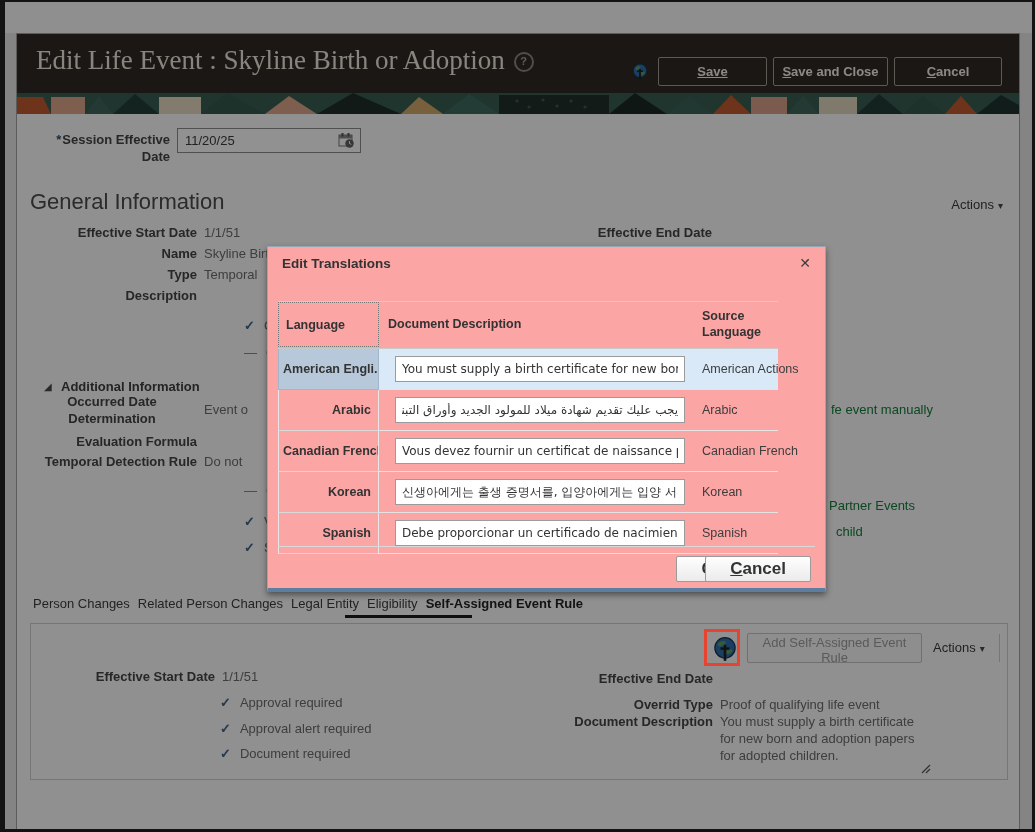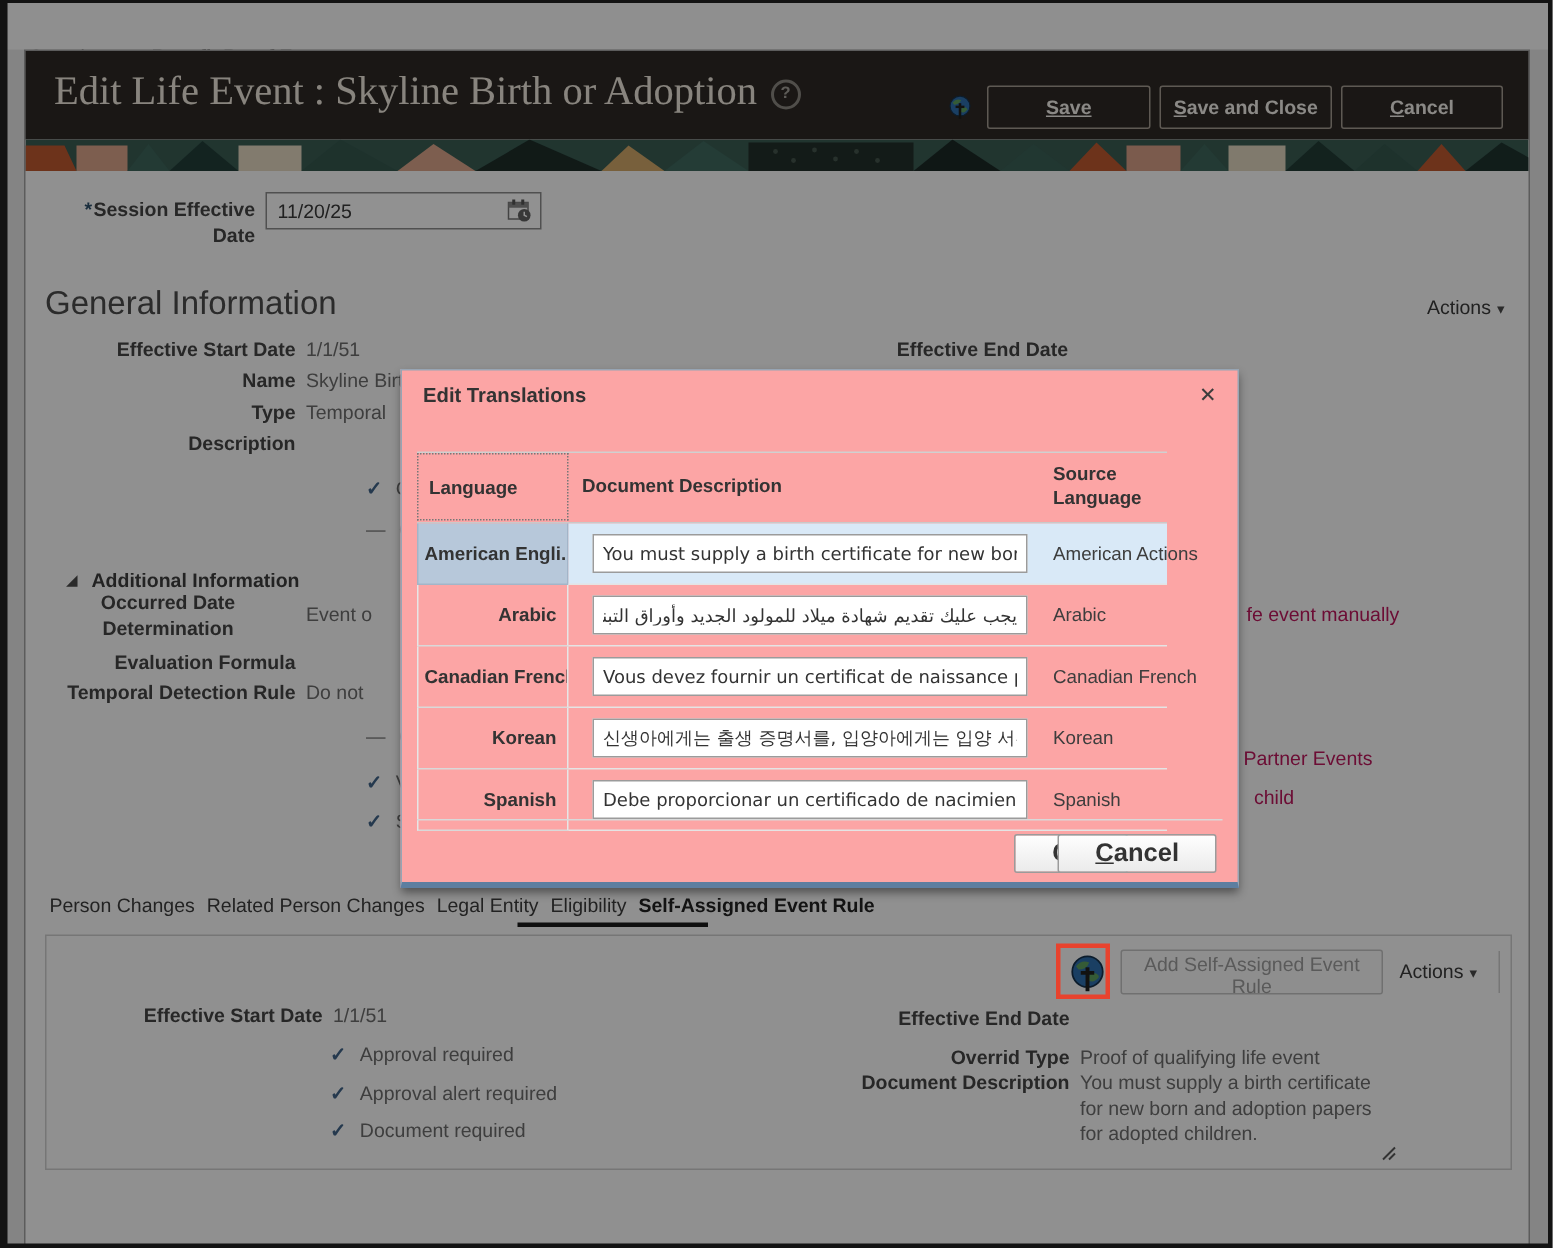--- a/index.html
+++ b/index.html
@@ -70,21 +70,21 @@
   .cell-rest{position:absolute;left:101px;top:0;width:399px;height:41px;border-bottom:1px solid #e4e4e4;box-sizing:border-box;}
   .trow.selected .cell-lang{background:#b7c8da;border-color:#a3b5c8;}
   .trow.selected .cell-rest{background:#d9e9f7;}
   .row-input{position:absolute;left:16px;top:7px;width:290px;height:26px;border:1px solid #9b9b9b;background:#fff;
              font-family:"DejaVu Sans","Liberation Sans",sans-serif;font-size:12px;color:#333;padding:0 6px;box-sizing:border-box;}
   .src-val{position:absolute;left:323px;top:13px;font-size:12.5px;color:#3d3d3d;white-space:nowrap;}
   .modal-divider{position:absolute;left:10px;right:10px;top:299px;height:1px;background:#d9d9d9;}
   .dlg-btn{position:absolute;top:309px;height:26px;border:1px solid #9b9b9b;border-radius:2px;background:linear-gradient(#fefefe,#ebebeb);
            font-family:"Liberation Sans",sans-serif;font-size:17px;font-weight:bold;color:#333;padding:0 24px;}
   .red-box{position:absolute;left:704px;top:629px;width:36px;height:37px;border:3px solid #e8432e;z-index:30;box-sizing:border-box;}
-  .frag{position:absolute;font-size:13px;color:#be185d;white-space:nowrap;}
+  .frag{position:absolute;font-size:13px;color:#15803d;white-space:nowrap;}
 </style>
 </head>
 <body>
 
 <div class="screen">
 
   <div class="tabbar">
     <div class="tab">
       <span>Overview</span>
     </div>

